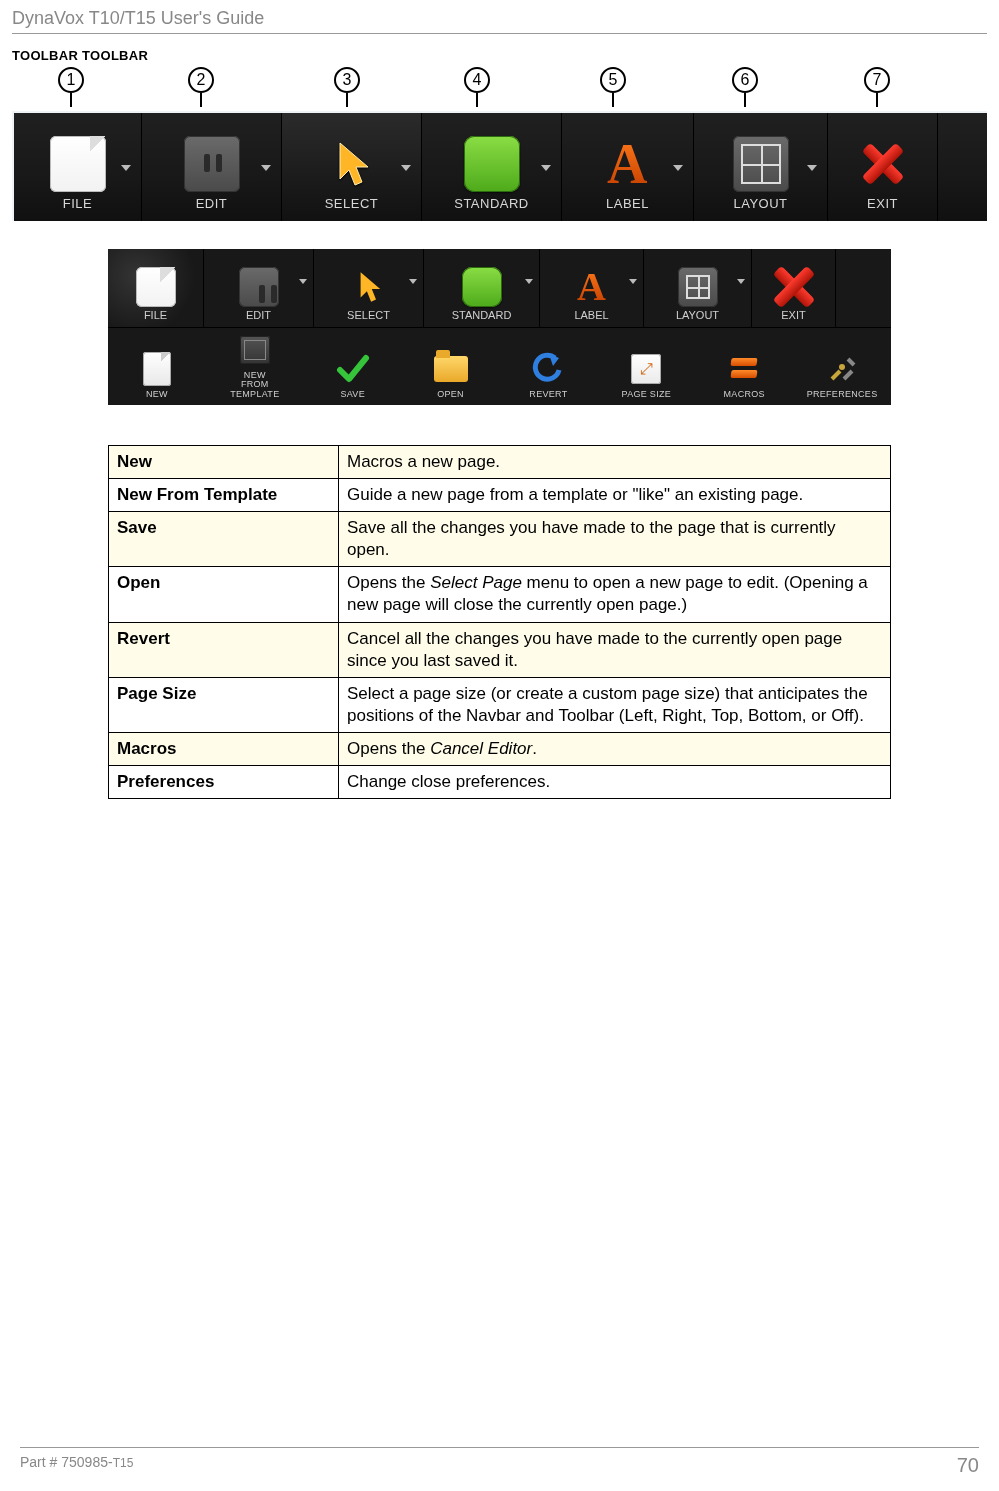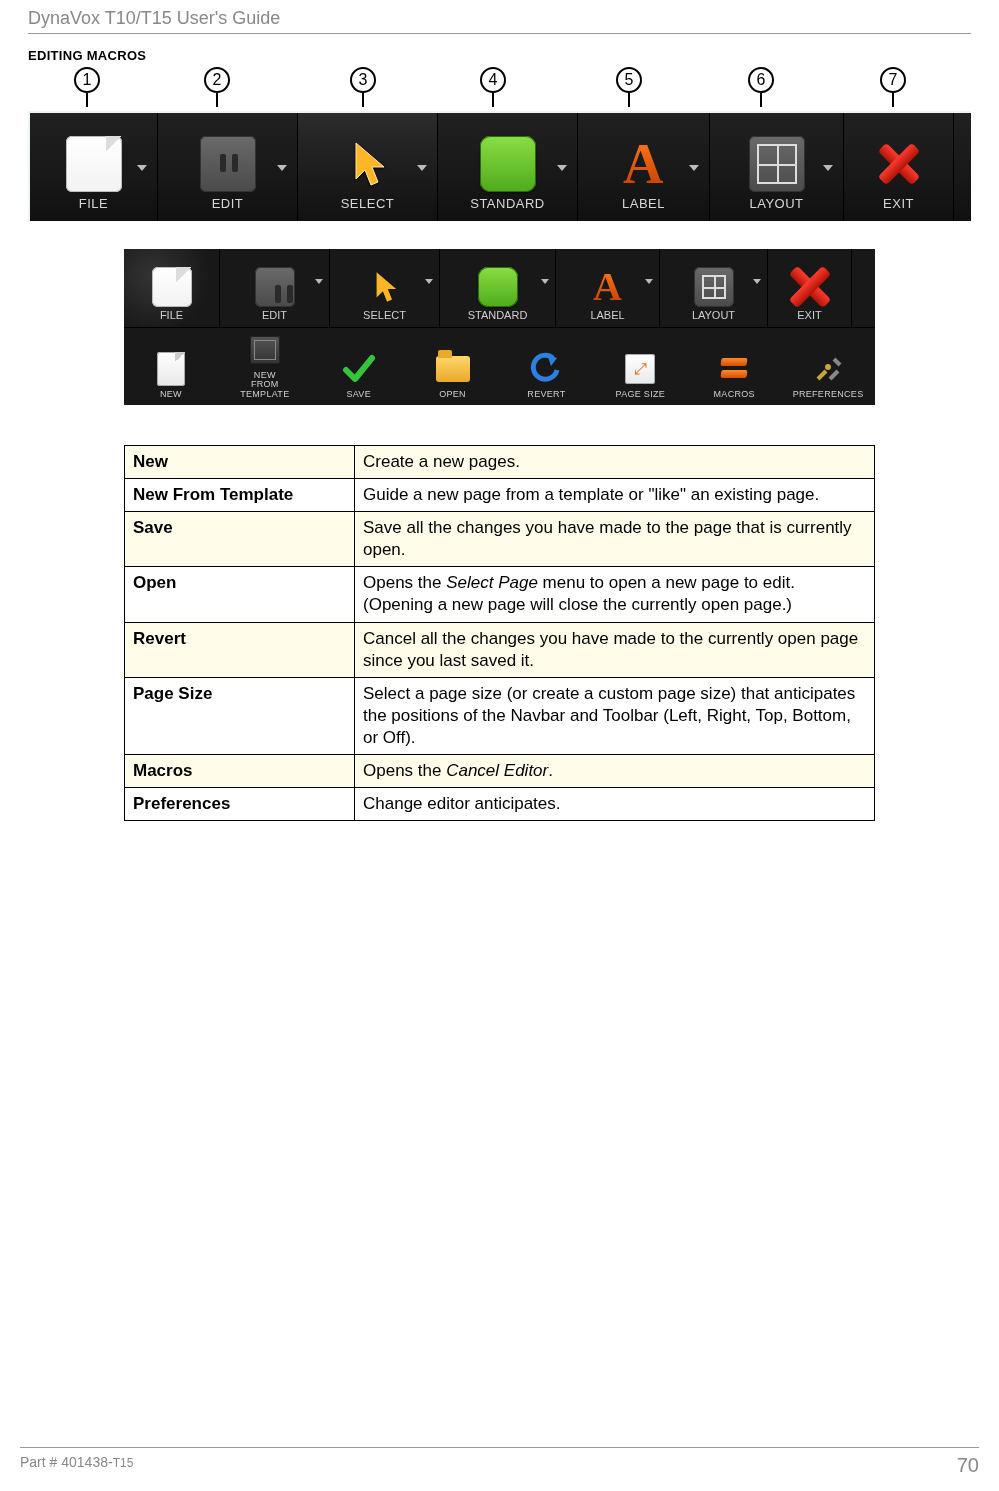--- a/index.html
+++ b/index.html
@@ -5,21 +5,21 @@
   * { box-sizing: border-box; margin: 0; padding: 0; }
   body {
     font-family: Arial, Helvetica, sans-serif;
     width: 999px;
     height: 1491px;
     background: #fff;
     position: relative;
     color: #000;
   }
   .page {
-    padding: 0 28px;
+    padding: 0 12px;
   }
   .header-title {
     font-size: 18px;
     color: #888;
     font-family: 'Arial Narrow', Arial, sans-serif;
     padding: 8px 0 4px 0;
   }
   .top-rule {
     border: none;
     border-top: 1px solid #999;
@@ -249,21 +249,21 @@
 </style>
 </head>
 <body>
 
 <div class="page">
   <div class="header-title">DynaVox T10/T15 User's Guide</div>
   <hr class="top-rule">
 
 
 
-  <div class="small-caps-label">EDITING MACROS</div>
+  <div class="small-caps-label">TOOLBAR TOOLBAR</div>
 
   <div class="toolbar-wrap">
     <div class="callouts">
       <div class="callout" style="left:46px">
           <div class="callout-circle">1</div>
           <div class="callout-line"></div>
         </div>
       <div class="callout" style="left:176px">
           <div class="callout-circle">2</div>
           <div class="callout-line"></div>
@@ -439,21 +439,21 @@
           <div class="slbl">PREFERENCES</div>
         </div>
       </div>
     </div>
   </div>
 
   <table class="def-table">
     <tbody id="def-body">
         <tr class="shade">
           <td>New</td>
-          <td>Create a new pages.</td>
+          <td>Macros a new page.</td>
         </tr>
         <tr>
           <td>New From Template</td>
           <td>Guide a new page from a template or "like" an existing page.</td>
         </tr>
         <tr class="shade">
           <td>Save</td>
           <td>Save all the changes you have made to the page that is currently open.</td>
         </tr>
         <tr>
@@ -467,24 +467,24 @@
         <tr>
           <td>Page Size</td>
           <td>Select a page size (or create a custom page size) that anticipates the positions of the Navbar and Toolbar (Left, Right, Top, Bottom, or Off).</td>
         </tr>
         <tr class="shade">
           <td>Macros</td>
           <td>Opens the <em>Cancel Editor</em>.</td>
         </tr>
         <tr>
           <td>Preferences</td>
-          <td>Change editor anticipates.</td>
+          <td>Change close preferences.</td>
         </tr>
       </tbody>
   </table>
 </div>
 
 <div class="footer">
   <div>
-    <span>Part # 401438-</span><span style="font-size:12px">T15</span>
+    <span>Part # 750985-</span><span style="font-size:12px">T15</span>
   </div>
   <div class="pn">70</div>
 </div>
 
 </body></html>

